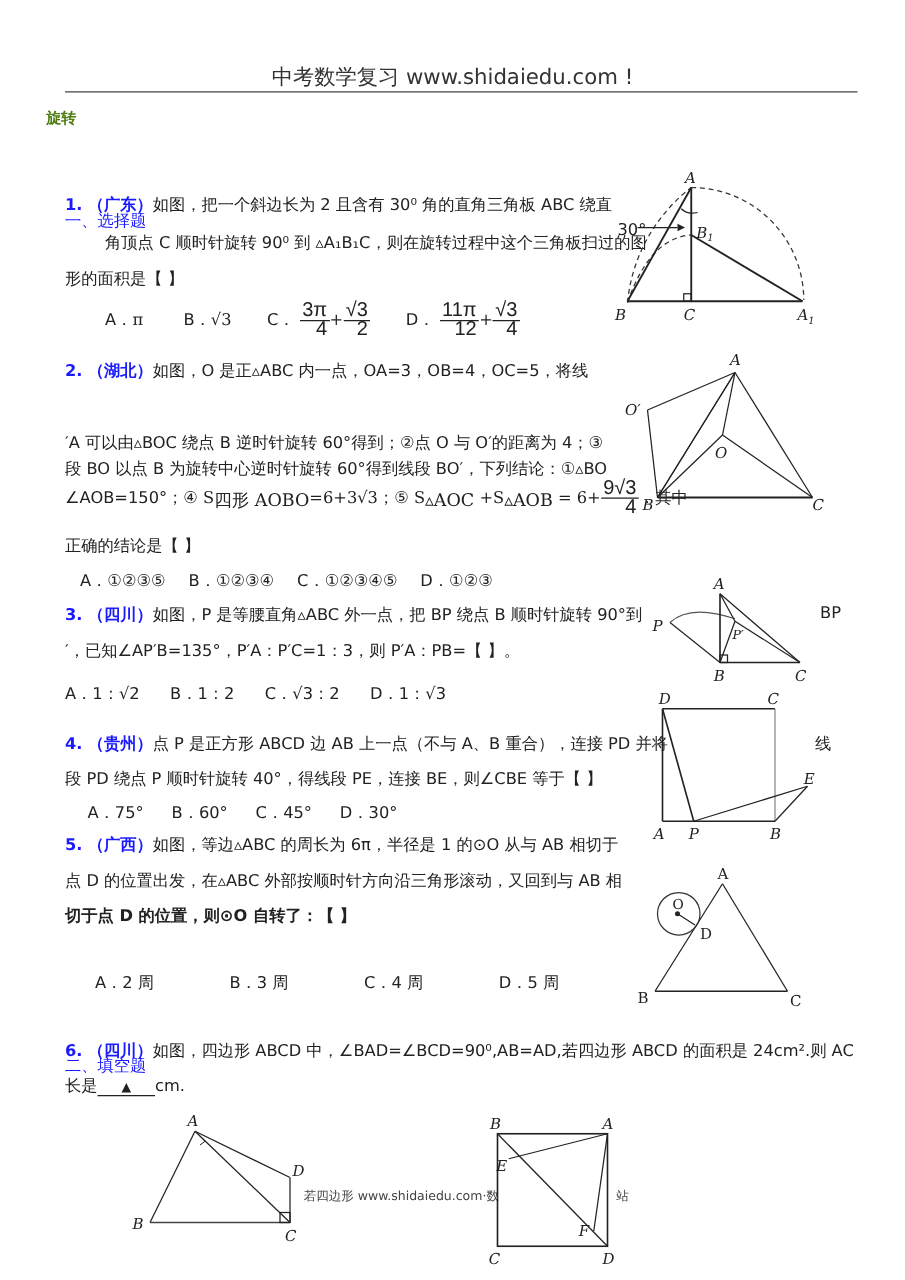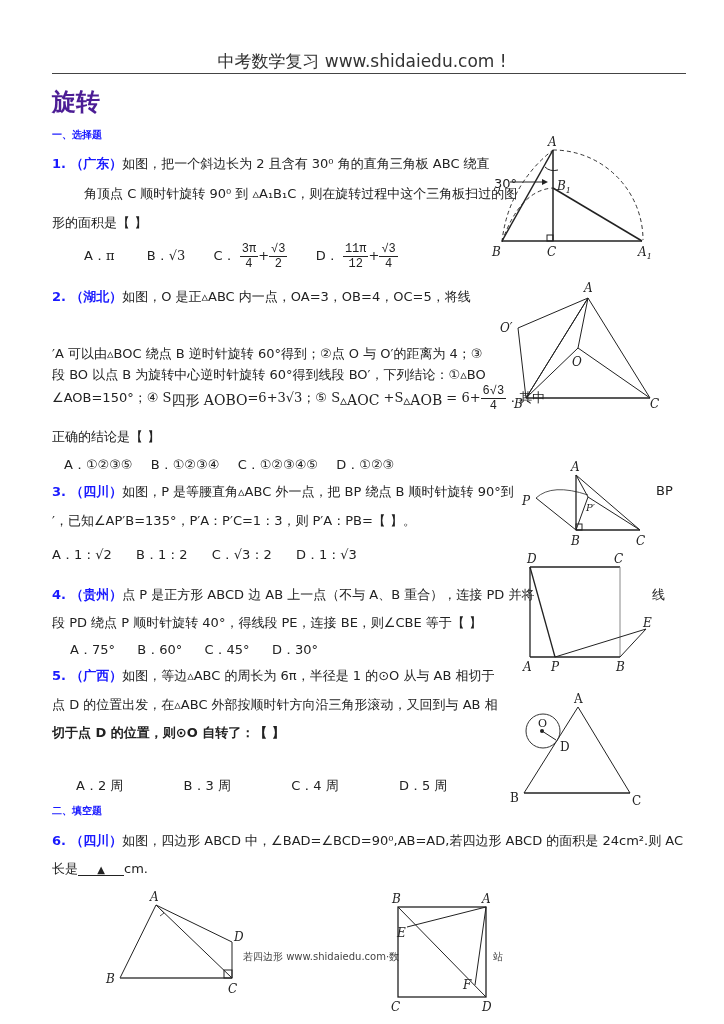--- a/index.html
+++ b/index.html
@@ -1,25 +1,25 @@
 <!DOCTYPE html>
 <html><head>
 <meta charset="utf-8">
 <style>
   html,body{margin:0;padding:0;background:#fff;}
   body{width:724px;height:1024px;position:relative;overflow:hidden;font-family:"DejaVu Sans","Liberation Sans",sans-serif;color:#222;font-size:13px;}
   .abs{position:absolute;white-space:nowrap;}
   .header{left:0;width:724px;top:50px;text-align:center;font-size:17px;color:#333;}
   .header-rule{left:52px;top:73px;width:634px;height:0;border-top:1.5px solid #444;}
-  .title{left:52px;top:86px;font-size:24px;font-weight:bold;color:#4c1d95;}
-  .section{font-size:10px;font-weight:bold;color:#1a1aff;}
+  .title{left:37px;top:86px;font-size:12px;font-weight:bold;color:#4d7c0f;}
+  .section{font-size:13px;font-weight:normal;color:#1a1aff;margin-top:40px;}
   .qnum{color:#1a1aff;font-weight:bold;}
   .line{font-size:13px;color:#222;}
   .opt{font-size:13px;color:#222;}
-  .frac{display:inline-block;vertical-align:middle;text-align:center;font-family:Liberation Mono, monospace;font-size:12px;line-height:14px;}
+  .frac{display:inline-block;vertical-align:middle;text-align:right;font-family:Liberation Sans, sans-serif;font-size:16px;line-height:14px;}
   .frac .num{display:block;border-bottom:1px solid #222;padding:0 2px;}
   .frac .den{display:block;padding:0 2px;}
   .serif{font-family:"DejaVu Serif","Liberation Serif",serif;}
   .sub{font-size:14px;vertical-align:-3px;}
   .blank{display:inline-block;width:46px;border-bottom:1px solid #222;text-align:center;font-size:10px;}
   svg{position:absolute;overflow:visible;}
   svg text{font-family:"DejaVu Serif","Liberation Serif",serif;font-style:italic;font-size:12px;fill:#222;}
   .watermark{font-size:10px;color:#444;}
 </style>
 </head>
@@ -73,21 +73,21 @@
 
 <div class="abs line" style="left:52px;top:288px;">
   <span class="qnum">2.</span>
   <span class="qnum">（湖北）</span><span>如图，O 是正▵ABC 内一点，OA=3，OB=4，OC=5，将线</span>
 </div>
 <div class="abs line" style="left:52px;top:318px;margin-top:48px;">段 BO 以点 B 为旋转中心逆时针旋转 60°得到线段 BO′，下列结论：①▵BO</div>
 <div class="abs line" style="left:52px;top:345px;">′A 可以由▵BOC 绕点 B 逆时针旋转 60°得到；②点 O 与 O′的距离为 4；③</div>
 <div class="abs line" style="left:52px;top:384px;">
   <span>∠AOB=150°；④</span>
   <span class="serif">S</span><span class="serif sub">四形  AOBO</span><span class="serif">=6+3√3</span><span>；⑤</span>
-  <span class="serif">S</span><span class="serif sub">▵AOC</span><span class="serif"> +S</span><span class="serif sub">▵AOB</span><span class="serif"> = 6+</span><span class="frac"><span class="num">6√3</span><span class="den">4</span></span><span>．其中</span>
+  <span class="serif">S</span><span class="serif sub">▵AOC</span><span class="serif"> +S</span><span class="serif sub">▵AOB</span><span class="serif"> = 6+</span><span class="frac"><span class="num">9√3</span><span class="den">4</span></span><span>．其中</span>
 </div>
 <div class="abs line" style="left:52px;top:428px;">正确的结论是【    】</div>
 <div class="abs opt" style="left:64px;top:456px;">
   <span>A．①②③⑤</span>
   <span style="display:inline-block;width:10px"></span>
   <span>B．①②③④</span>
   <span style="display:inline-block;width:10px"></span>
   <span>C．①②③④⑤</span>
   <span style="display:inline-block;width:10px"></span>
   <span>D．①②③</span>

